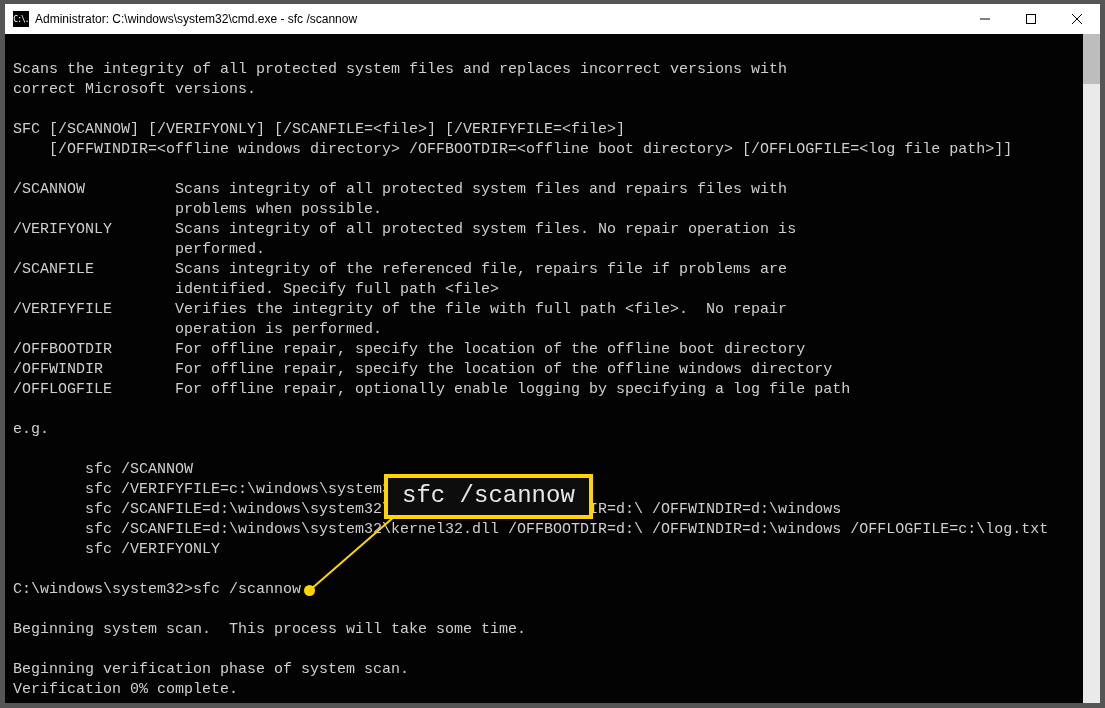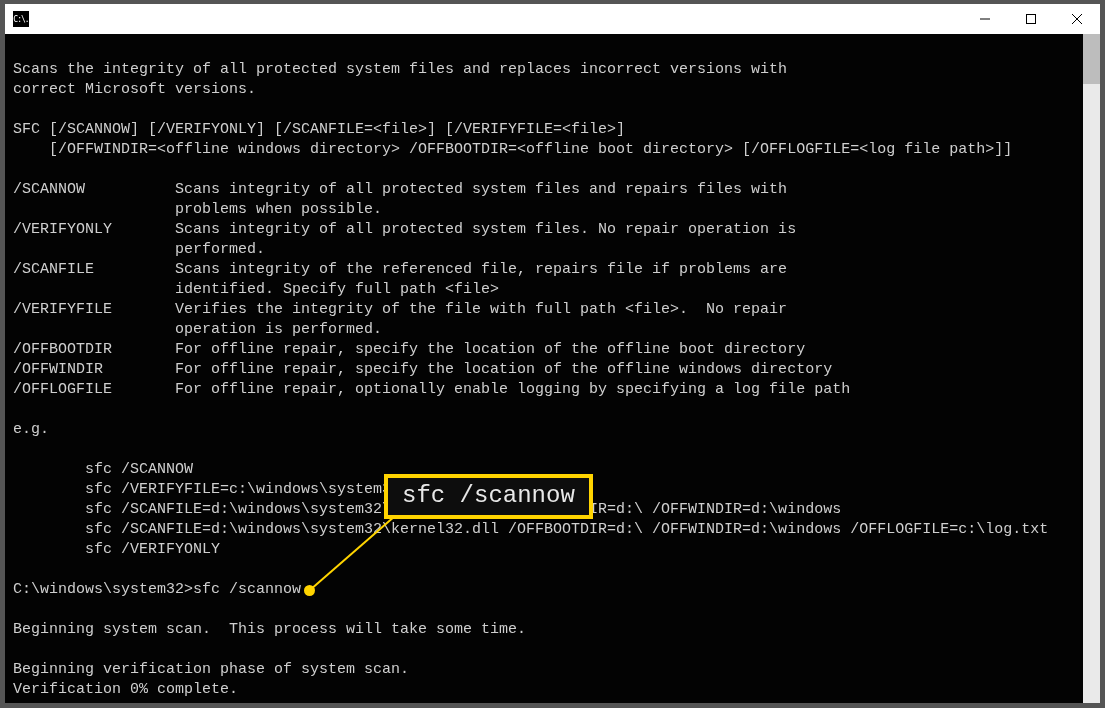--- a/index.html
+++ b/index.html
@@ -101,20 +101,21 @@
 </style>
 </head>
 <body>
 
 <div class="window">
 
   <div class="titlebar">
     <div class="icon">
         <span>C:\.</span>
       </div>
+    <div class="title">Administrator: C:\windows\system32\cmd.exe - sfc  /scannow</div>
     <div class="spacer"></div>
     <div class="winbtn">
       <svg width="10" height="10" viewBox="0 0 10 10">
           <line x1="0" y1="5" x2="10" y2="5" stroke="#000" stroke-width="1"></line>
         </svg>
     </div>
     <div class="winbtn">
       <svg width="10" height="10" viewBox="0 0 10 10">
           <rect x="0.5" y="0.5" width="9" height="9" fill="none" stroke="#000" stroke-width="1"></rect>
         </svg>

